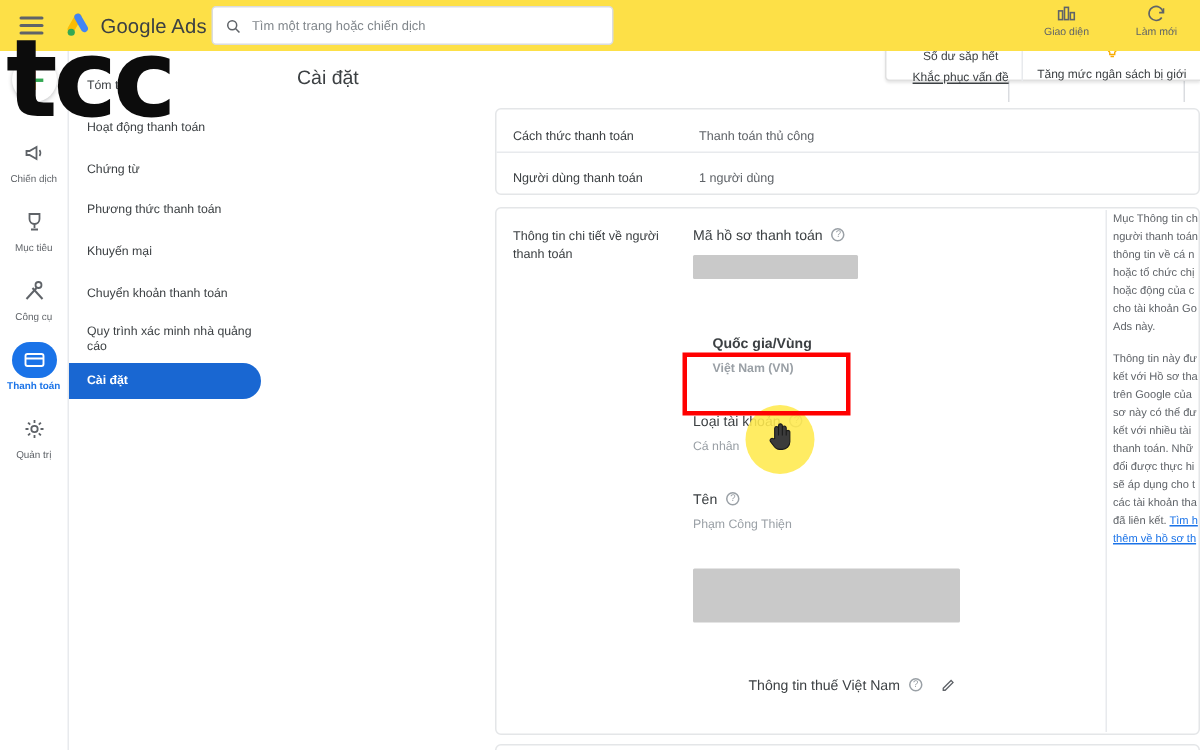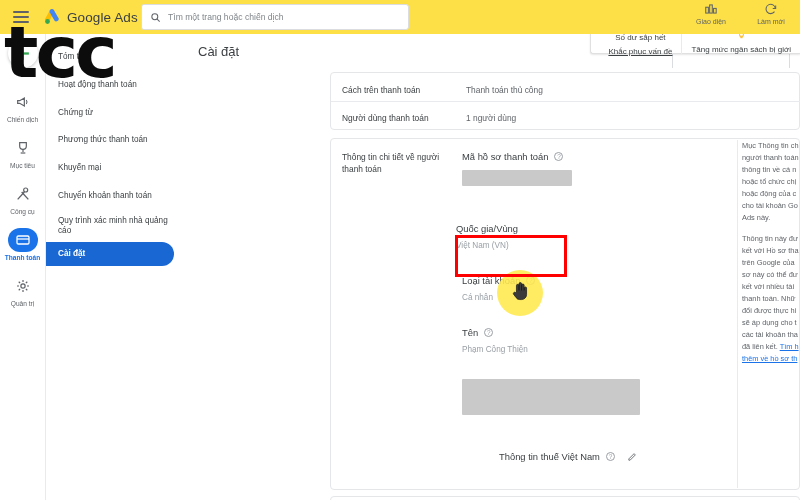--- a/index.html
+++ b/index.html
@@ -295,42 +295,42 @@
     </div>
     <div class="subnav-item selected">
       <span>Cài đặt</span>
     </div>
   </div>
 
   <div class="page-title">Cài đặt</div>
 
   <div class="card" id="card-top">
     <div class="kv-row" style="left:11px; top:12px;">
-      <div class="kv-label" style="width:124px">Cách trên thanh toán</div>
+      <div class="kv-label" style="width:124px">Cách thức thanh toán</div>
       <div class="kv-value">Thanh toán thủ công</div>
     </div>
     <div class="divider" style="left:0; top:28px; width:470px;"></div>
     <div class="kv-row" style="left:11px; top:40px;">
       <div class="kv-label" style="width:124px">Người dùng thanh toán</div>
       <div class="kv-value">1 người dùng</div>
     </div>
   </div>
 
   <div class="card" id="card-main">
     <div class="sec-label" style="left:11px; top:12px;">Thông tin chi tiết về người thanh toán</div>
 
     <div class="field" style="left:131px; top:12px;">
       <div class="field-head">
         <div class="field-title">Mã hồ sơ thanh toán</div>
         <div class="qicon">?</div>
       </div>
       <div class="redact" style="width:110px; height:16px; margin-top:8px;"></div>
     </div>
 
-    <div class="field" style="left:125px; top:84px;">
+    <div class="field" style="left:144px; top:84px;font-weight:bold;">
       <div class="field-head">
         <div class="field-title">Quốc gia/Vùng</div>
       </div>
       <div class="field-val">Việt Nam (VN)</div>
     </div>
 
     <div class="field" style="left:131px; top:136px;">
       <div class="field-head">
         <div class="field-title">Loại tài khoản</div>
         <div class="qicon">?</div>

